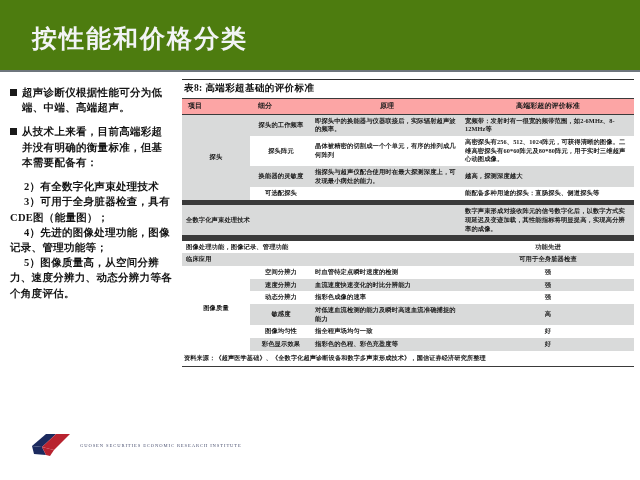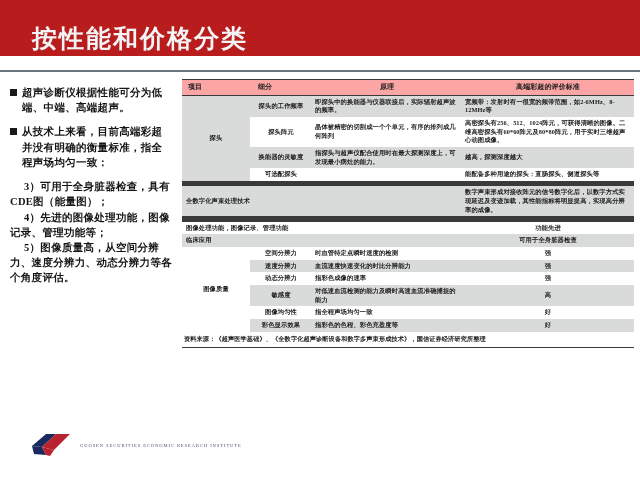--- a/index.html
+++ b/index.html
@@ -14,22 +14,22 @@
     overflow: hidden;
     position: relative;
   }
 
   
   .slide-header {
     position: absolute;
     left: 0;
     top: 0;
     width: 640px;
-    height: 56px;
-    background: #b91c1c;
+    height: 72px;
+    background: #4d7c0f;
   }
   .slide-title {
     position: absolute;
     left: 32px;
     top: 22px;
     font-size: 25px;
     font-weight: bold;
     color: #f2f4f5;
     letter-spacing: 2px;
     white-space: nowrap;
@@ -223,30 +223,32 @@
 
 <div class="slide-body">
 
   <div class="left-col">
     <div class="bullet-block">
       <span class="bullet-mark"></span>
       <span class="bullet-text">超声诊断仪根据性能可分为低端、中端、高端超声。</span>
     </div>
     <div class="bullet-block">
       <span class="bullet-mark"></span>
-      <span class="bullet-text">从技术上来看，目前高端彩超并没有明确的衡量标准，指全程声场均匀一致：</span>
+      <span class="bullet-text">从技术上来看，目前高端彩超并没有明确的衡量标准，但基本需要配备有：</span>
     </div>
     <div class="sub-list">
+      <div class="sub-para">2）有全数字化声束处理技术</div>
       <div class="sub-para">3）可用于全身脏器检查，具有CDE图（能量图）；</div>
       <div class="sub-para">4）先进的图像处理功能，图像记录、管理功能等；</div>
       <div class="sub-para">5）图像质量高，从空间分辨力、速度分辨力、动态分辨力等各个角度评估。</div>
     </div>
   </div>
 
   <div class="table-panel">
+    <div class="tbl-caption">表8: 高端彩超基础的评价标准</div>
     <table class="eval">
       <colgroup>
         <col style="width:68px">
         <col style="width:62px">
         <col style="width:150px">
         <col style="width:172px">
       </colgroup>
       <thead>
         <tr>
           <th class="c-item">项目</th>

